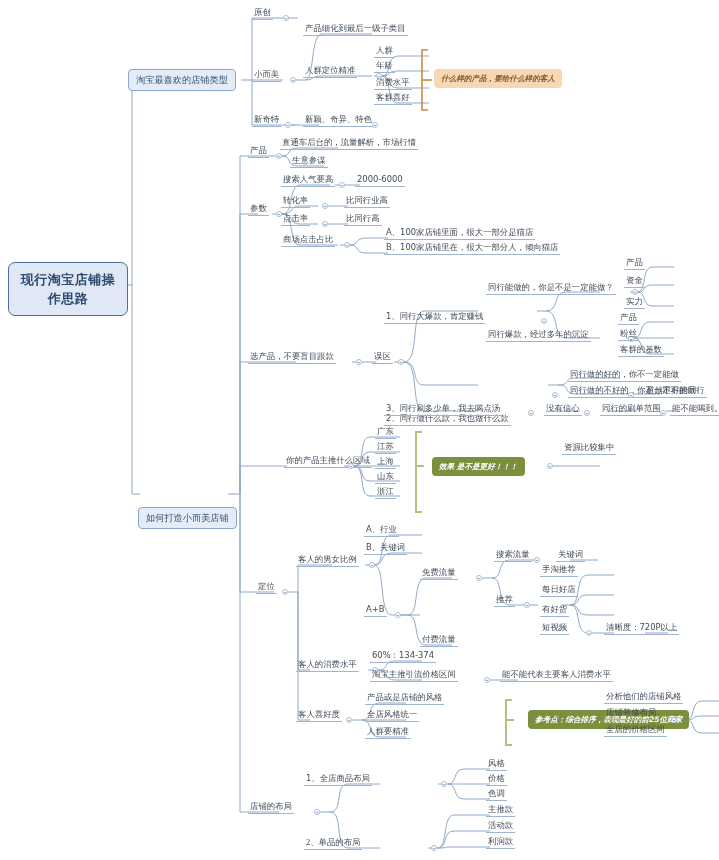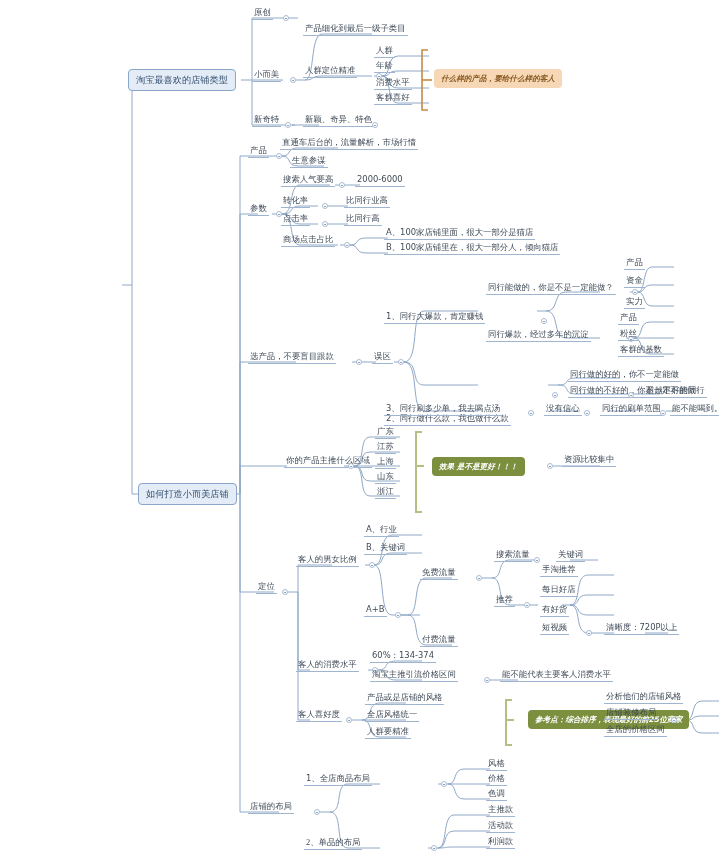--- a/index.html
+++ b/index.html
@@ -202,25 +202,28 @@
     </g>
 
     <g fill="none" stroke="#b5bf84" stroke-width="2">
       <path d="M422 432 L416 432 L416 512 L422 512"></path>
       <path d="M416 466 L424 466"></path>
       <path d="M512 700 L506 700 L506 745 L512 745"></path>
       <path d="M506 720 L514 720"></path>
     </g>
   </svg>
 
+  <div class="root" style="left:8px;top:262px;width:100px;">
+    <span>现行淘宝店铺操作思路</span>
+  </div>
 
   <div class="boxnode" style="left:128px;top:69px;">
     <span>淘宝最喜欢的店铺类型</span>
   </div>
-  <div class="boxnode" style="left:138px;top:483px;text-align:right;">
+  <div class="boxnode" style="left:138px;top:507px;text-align:right;">
     <span>如何打造小而美店铺</span>
   </div>
 
   <div class="node u" style="left:252px;top:7px;"><span class="txt">原创</span></div>
   <div class="tog" style="left:283px;top:15px;"></div>
 
   <div class="node u" style="left:252px;top:69px;"><span class="txt">小而美</span></div>
   <div class="tog" style="left:290px;top:77px;"></div>
 
   <div class="node u" style="left:303px;top:23px;"><span class="txt">产品细化到最后一级子类目</span></div>
@@ -305,21 +308,21 @@
   <div class="node u" style="left:375px;top:426px;"><span class="txt">广东</span></div>
   <div class="node u" style="left:375px;top:441px;"><span class="txt">江苏</span></div>
   <div class="node u" style="left:375px;top:456px;text-align:right;"><span class="txt">上海</span></div>
   <div class="node u" style="left:375px;top:471px;"><span class="txt">山东</span></div>
   <div class="node u" style="left:375px;top:486px;"><span class="txt">浙江</span></div>
 
   <div class="callout green" style="left:432px;top:457px;">
     <span>效果 是不是更好！！！</span>
   </div>
   <div class="tog" style="left:547px;top:463px;"></div>
-  <div class="node u" style="left:562px;top:454px;"><span class="txt">资源比较集中</span></div>
+  <div class="node u" style="left:562px;top:442px;"><span class="txt">资源比较集中</span></div>
 
   <div class="node u" style="left:256px;top:581px;"><span class="txt">定位</span></div>
   <div class="tog" style="left:282px;top:589px;"></div>
 
   <div class="node u" style="left:296px;top:554px;"><span class="txt">客人的男女比例</span></div>
   <div class="tog" style="left:369px;top:562px;"></div>
   <div class="node" style="left:364px;top:524px;"><span class="txt u2" style="border-bottom:1px solid #9fb4cf;">A、行业</span></div>
   <div class="node" style="left:364px;top:542px;"><span class="txt" style="border-bottom:1px solid #9fb4cf;">B、关键词</span></div>
   <div class="node" style="left:364px;top:604px;"><span class="txt" style="border-bottom:1px solid #9fb4cf;">A+B</span></div>
   <div class="tog" style="left:395px;top:612px;"></div>

